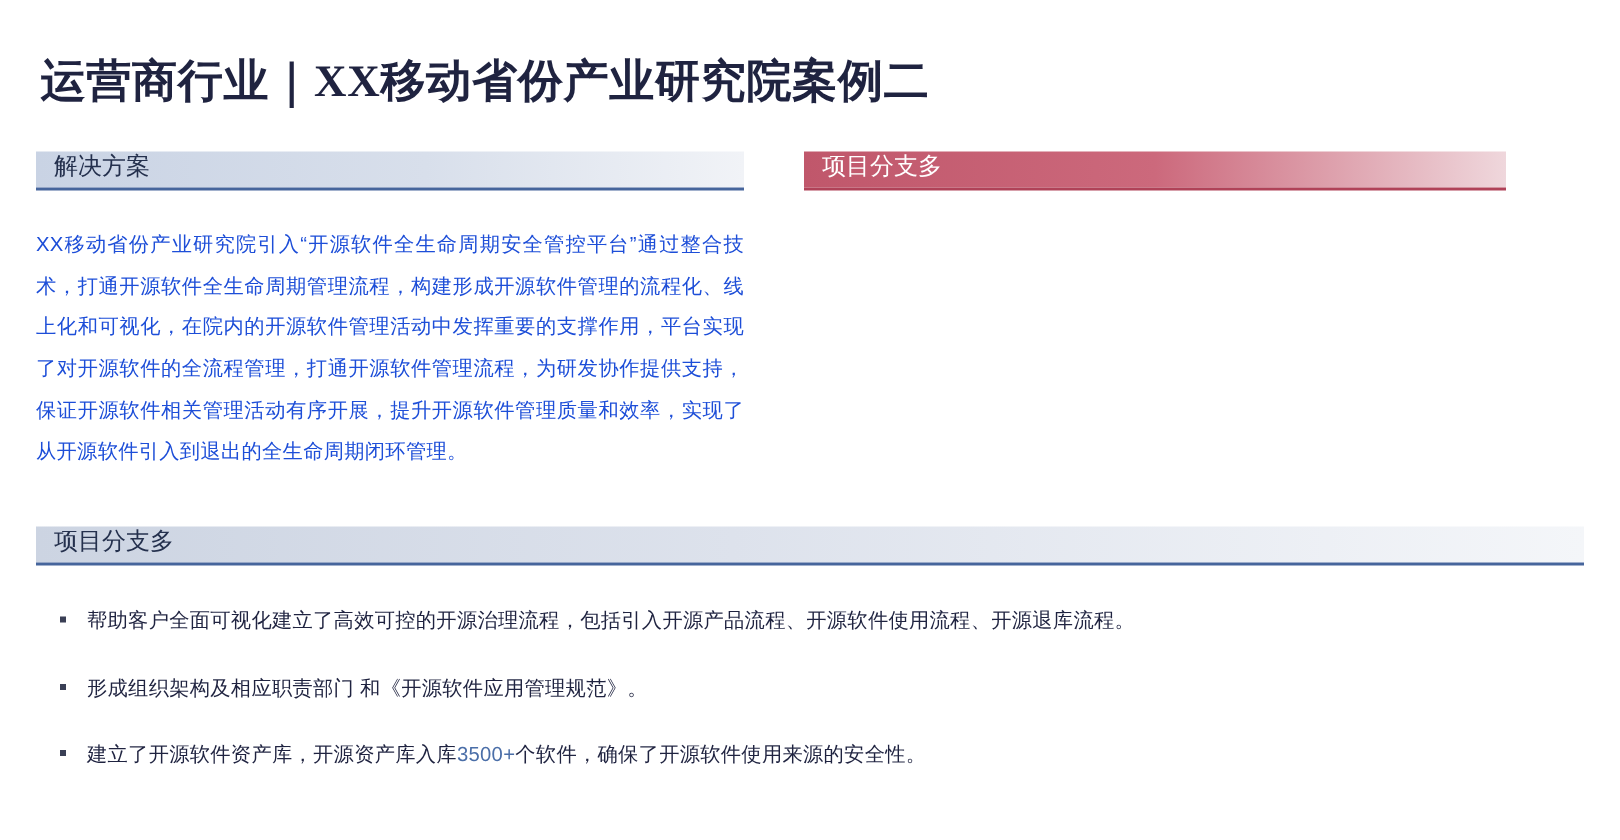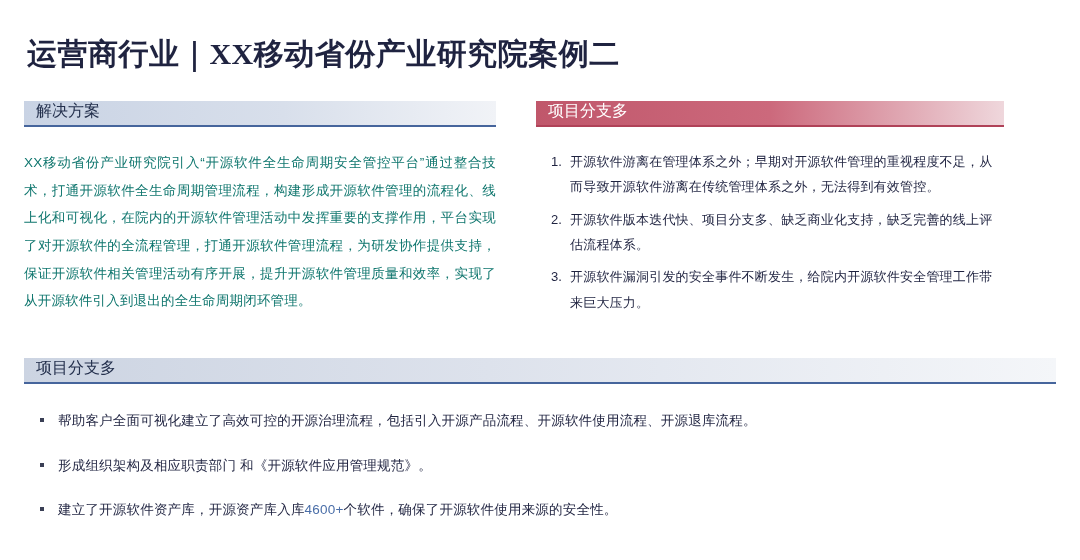--- a/index.html
+++ b/index.html
@@ -63,21 +63,21 @@
     background: linear-gradient(to right, #ccd4e2 0%, #dde2ec 45%, #f4f6f9 100%);
     color: #24304d;
     border-bottom: 2px solid #46659c;
     width: 1032px;
   }
 
   .para {
     margin: 22px 0 0 0;
     font-size: 13.5px;
     line-height: 2.05;
-    color: #0f766e;
+    color: #1d4ed8;
     text-align: justify;
     letter-spacing: 0.2px;
   }
 
   ol.pain-list {
     margin: 22px 0 0 0;
     padding-left: 30px;
     font-size: 13px;
     line-height: 1.95;
     color: #1f2340;
@@ -130,33 +130,28 @@
       <div class="bar bar-solution">
         <span>解决方案</span>
       </div>
       <p class="para">XX移动省份产业研究院引入“开源软件全生命周期安全管控平台”通过整合技术，打通开源软件全生命周期管理流程，构建形成开源软件管理的流程化、线上化和可视化，在院内的开源软件管理活动中发挥重要的支撑作用，平台实现了对开源软件的全流程管理，打通开源软件管理流程，为研发协作提供支持，保证开源软件相关管理活动有序开展，提升开源软件管理质量和效率，实现了从开源软件引入到退出的全生命周期闭环管理。</p>
     </div>
 
     <div class="col-right">
       <div class="bar bar-pain">
         <span>项目分支多</span>
       </div>
-      <ol class="pain-list">
-        <li>开源软件游离在管理体系之外；早期对开源软件管理的重视程度不足，从而导致开源软件游离在传统管理体系之外，无法得到有效管控。</li>
-        <li>开源软件版本迭代快、项目分支多、缺乏商业化支持，缺乏完善的线上评估流程体系。</li>
-        <li>开源软件漏洞引发的安全事件不断发生，给院内开源软件安全管理工作带来巨大压力。</li>
-      </ol>
     </div>
 
   </div>
 
   <div class="benefit-section">
     <div class="bar bar-benefit">
       <span>项目分支多</span>
     </div>
     <ul class="benefit-list">
       <li>帮助客户全面可视化建立了高效可控的开源治理流程，包括引入开源产品流程、开源软件使用流程、开源退库流程。</li>
       <li>形成组织架构及相应职责部门 和《开源软件应用管理规范》。</li>
-      <li>建立了开源软件资产库，开源资产库入库<span class="accent">4600+</span>个软件，确保了开源软件使用来源的安全性。</li>
+      <li>建立了开源软件资产库，开源资产库入库<span class="accent">3500+</span>个软件，确保了开源软件使用来源的安全性。</li>
     </ul>
   </div>
 
 </div>
 
 </body></html>

